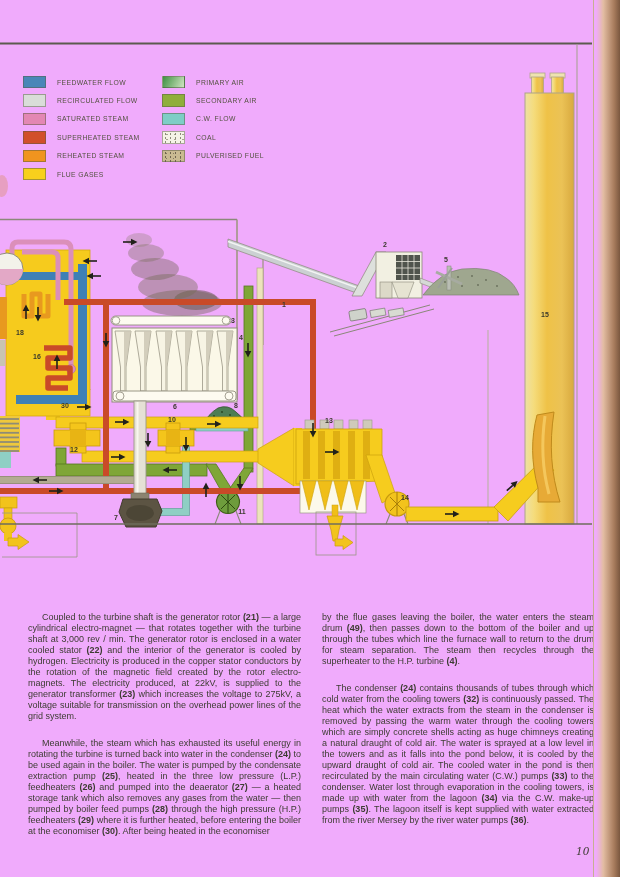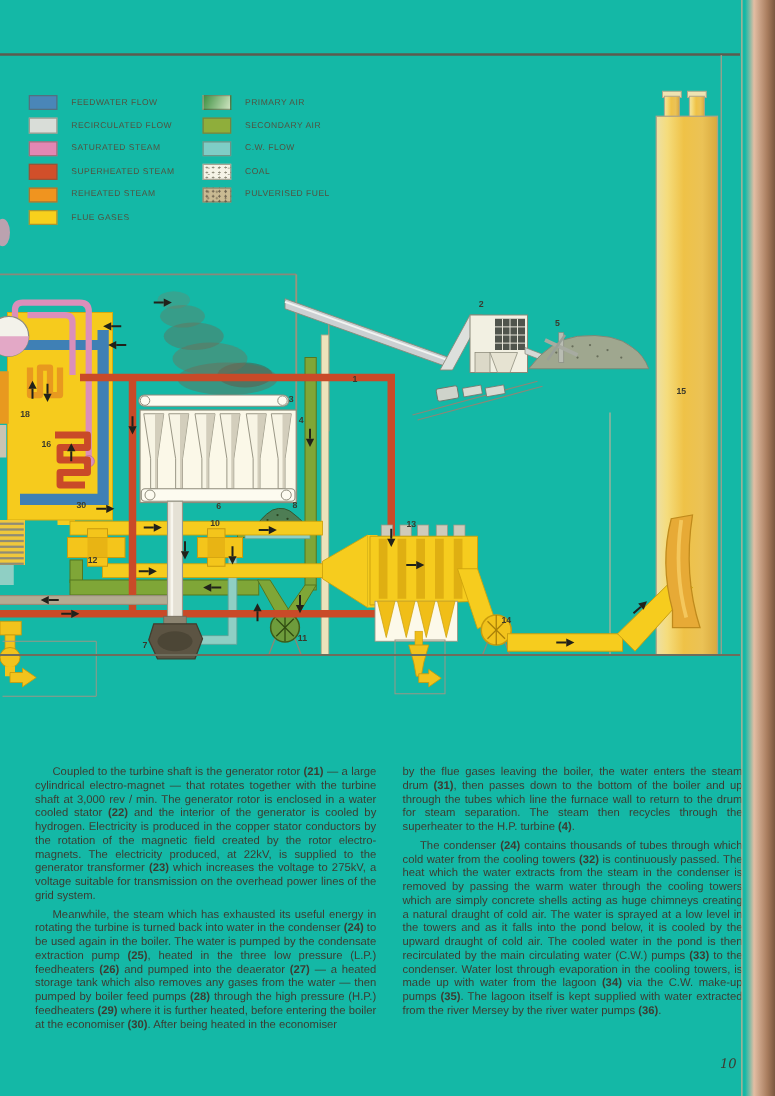--- a/index.html
+++ b/index.html
@@ -1,39 +1,39 @@
 <!DOCTYPE html>
 <html><head>
 <meta charset="utf-8">
 <style>
   * { margin:0; padding:0; box-sizing:border-box; }
   html,body { width:620px; height:877px; }
   body { font-family:"Liberation Sans", sans-serif; background:#e9e2c8; }
-  #page { position:relative; width:620px; height:877px; background:#14b8a6; overflow:hidden; }
+  #page { position:relative; width:620px; height:877px; background:#f0abfc; overflow:hidden; }
   #art { position:absolute; left:0; top:0; width:620px; height:877px; }
 
   
   .legend { position:absolute; left:23px; top:73px; display:flex; }
   .lcol { display:flex; flex-direction:column; width:139px; }
   .lrow { display:flex; align-items:center; height:18.4px; }
   .sw { width:23px; height:12.5px; border:1px solid rgba(90,90,70,.5); flex:none; }
   .tex-coal { background-image:radial-gradient(circle,#8d8a78 .7px,transparent .9px),radial-gradient(circle,#a5a290 .6px,transparent .8px); background-size:5px 4px,8px 5px; }
   .tex-pf { background-image:radial-gradient(circle,#6f6450 .8px,transparent 1px),radial-gradient(circle,#857a5e .7px,transparent .9px); background-size:5px 4px,7px 5px; }
   .lbl { margin-left:11px; font-size:6.8px; letter-spacing:.4px; color:#52513f; white-space:nowrap; }
 
   
   #dlabels { position:absolute; left:0; top:0; width:620px; height:877px; pointer-events:none; }
   .dnum { position:absolute; font-size:7px; font-weight:bold; color:#3a392c; transform:translate(-50%,-50%); }
 
   
   .article { position:absolute; top:612px; left:0; width:620px; font-size:9px; line-height:11px; color:#3d3c32; text-align:justify; }
   .colL { position:absolute; left:28px; width:273px; }
   .colR { position:absolute; left:322px; width:272px; }
   .article p.ind { text-indent:14px; }
-  .article p + p { margin-top:4px; }
+  .article p + p { margin-top:16px; }
   .article b { font-weight:bold; }
 
   .pagenum { position:absolute; left:576px; top:845px; font-family:"DejaVu Serif", serif; font-style:italic; font-size:10.5px; color:#3d3c32; }
   .edgeline { position:absolute; top:0; left:593px; width:1px; height:877px; background:#c7b092; }
   .edge { position:absolute; top:0; right:0; width:24px; height:877px;
           background:linear-gradient(90deg, rgba(251,247,225,0) 0%, #e3bda3 30%, #a87c5d 75%, #7a573f 100%); }
 </style>
 </head>
 <body>
 
@@ -399,21 +399,21 @@
       <span class="dnum" style="left: 20px; top: 332px;">18</span>
       <span class="dnum" style="left: 65px; top: 405px;">30</span>
     </div>
 
   <div class="article">
     <div class="colL">
       <p class="ind">Coupled to the turbine shaft is the generator rotor <b>(21)</b> — a large cylindrical electro-magnet — that rotates together with the turbine shaft at 3,000 rev / min. The generator rotor is enclosed in a water cooled stator <b>(22)</b> and the interior of the generator is cooled by hydrogen. Electricity is produced in the copper stator conductors by the rotation of the magnetic field created by the rotor electro-magnets. The electricity produced, at 22kV, is supplied to the generator transformer <b>(23)</b> which increases the voltage to 275kV, a voltage suitable for transmission on the overhead power lines of the grid system.</p>
       <p class="ind">Meanwhile, the steam which has exhausted its useful energy in rotating the turbine is turned back into water in the condenser <b>(24)</b> to be used again in the boiler. The water is pumped by the condensate extraction pump <b>(25)</b>, heated in the three low pressure (L.P.) feedheaters <b>(26)</b> and pumped into the deaerator <b>(27)</b> — a heated storage tank which also removes any gases from the water — then pumped by boiler feed pumps <b>(28)</b> through the high pressure (H.P.) feedheaters <b>(29)</b> where it is further heated, before entering the boiler at the economiser <b>(30)</b>. After being heated in the economiser</p>
     </div>
     <div class="colR">
-      <p>by the flue gases leaving the boiler, the water enters the steam drum <b>(31)</b>, then passes down to the bottom of the boiler and up through the tubes which line the furnace wall to return to the drum for steam separation. The steam then recycles through the superheater to the H.P. turbine <b>(4)</b>.</p>
+      <p>by the flue gases leaving the boiler, the water enters the steam drum <b>(49)</b>, then passes down to the bottom of the boiler and up through the tubes which line the furnace wall to return to the drum for steam separation. The steam then recycles through the superheater to the H.P. turbine <b>(4)</b>.</p>
       <p class="ind">The condenser <b>(24)</b> contains thousands of tubes through which cold water from the cooling towers <b>(32)</b> is continuously passed. The heat which the water extracts from the steam in the condenser is removed by passing the warm water through the cooling towers which are simply concrete shells acting as huge chimneys creating a natural draught of cold air. The water is sprayed at a low level in the towers and as it falls into the pond below, it is cooled by the upward draught of cold air. The cooled water in the pond is then recirculated by the main circulating water (C.W.) pumps <b>(33)</b> to the condenser. Water lost through evaporation in the cooling towers, is made up with water from the lagoon <b>(34)</b> via the C.W. make-up pumps <b>(35)</b>. The lagoon itself is kept supplied with water extracted from the river Mersey by the river water pumps <b>(36)</b>.</p>
     </div>
   </div>
 
   <span class="pagenum">10</span>
   <div class="edgeline"></div>
   <div class="edge"></div>
 </div>
 
 </body></html>

